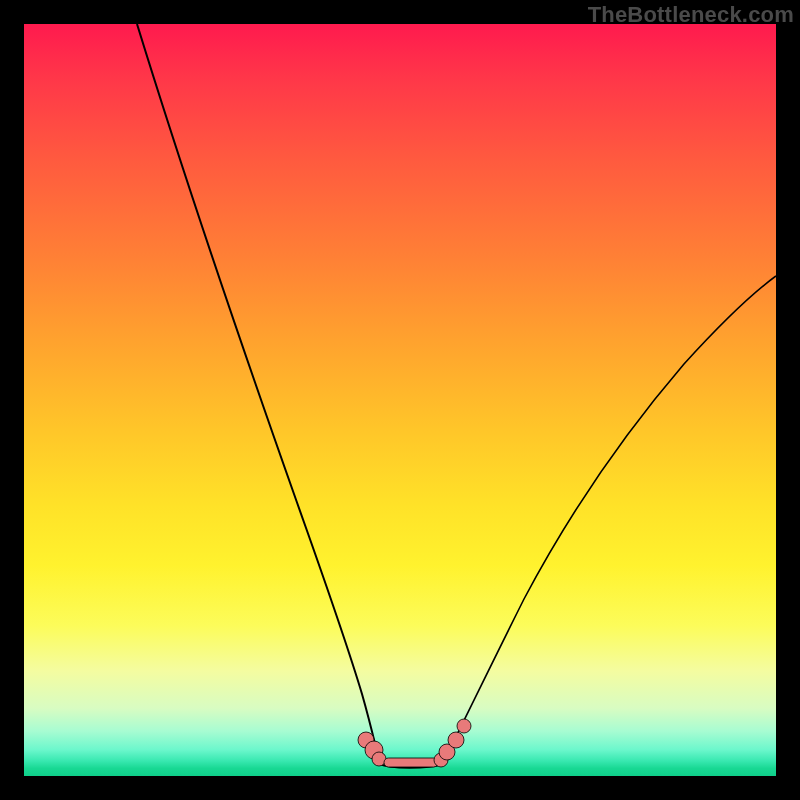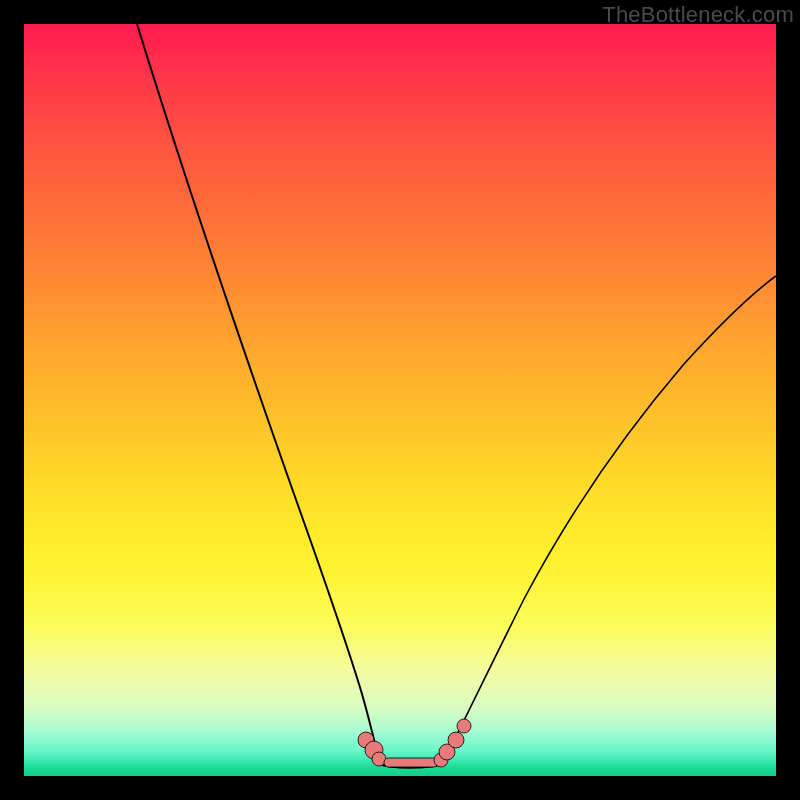--- a/index.html
+++ b/index.html
@@ -36,21 +36,21 @@
       #18d893 99%,
       #0fcf8a 100%
     );
   }
   .watermark {
     position: absolute;
     top: 2px;
     right: 6px;
     color: #4a4a4a;
     font-size: 22px;
-    font-weight: 400;
+    font-weight: 700;
     letter-spacing: 0.2px;
     z-index: 5;
     user-select: none;
   }
   svg.plot {
     position: absolute;
     left: 0;
     top: 0;
     width: 752px;
     height: 752px;

